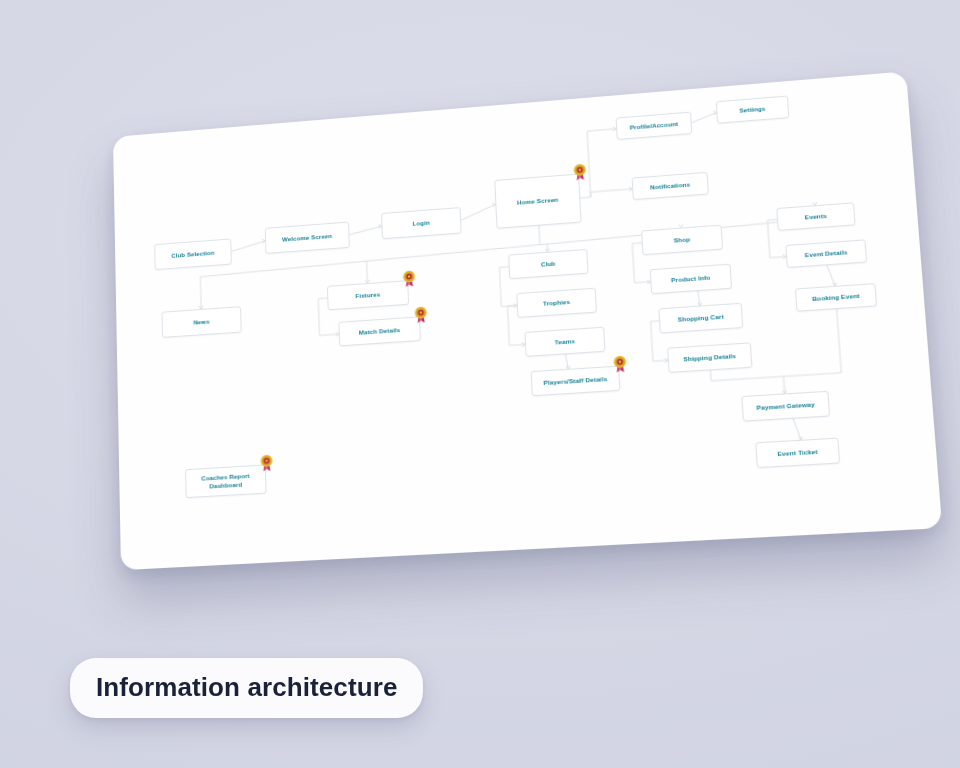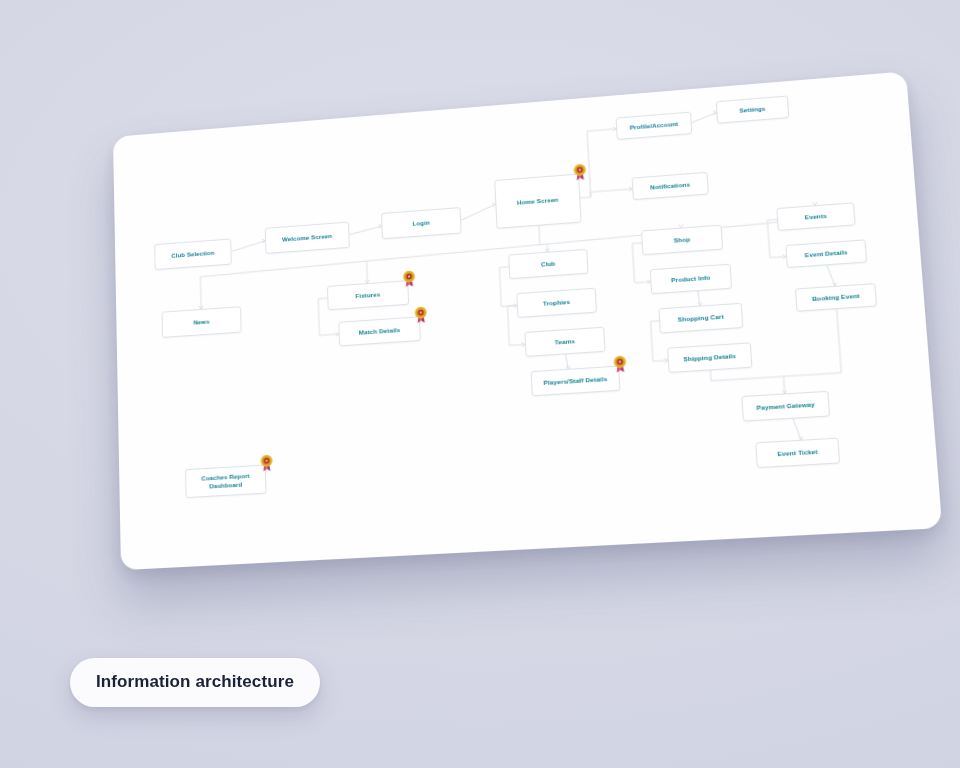--- a/index.html
+++ b/index.html
@@ -95,21 +95,21 @@
   #caption {
     position: absolute;
     left: 70px;
     top: 658px;
     padding: 14px 26px 15px 26px;
     background: #fbfbfd;
     border-radius: 26px;
     box-shadow: 0 10px 22px rgba(76, 80, 116, 0.18),
                 0 2px 5px rgba(76, 80, 116, 0.10);
     color: #1b2138;
-    font-size: 17px;
+    font-size: 26px;
     font-weight: bold;
     letter-spacing: 0.1px;
     white-space: nowrap;
   }
 </style>
 </head>
 <body>
 
 <div id="backdrop"></div>
 

